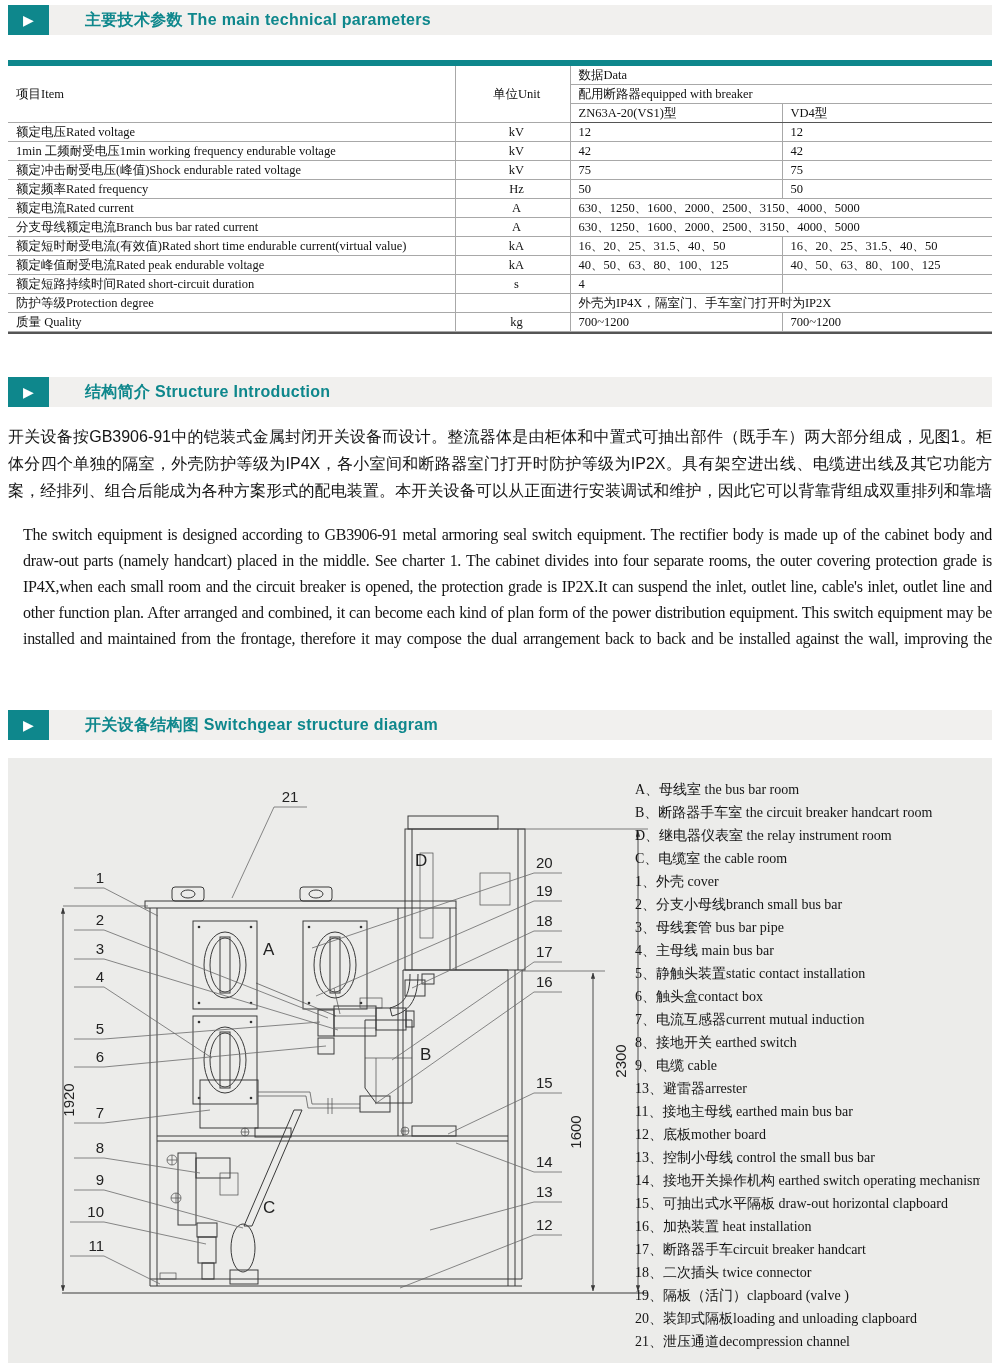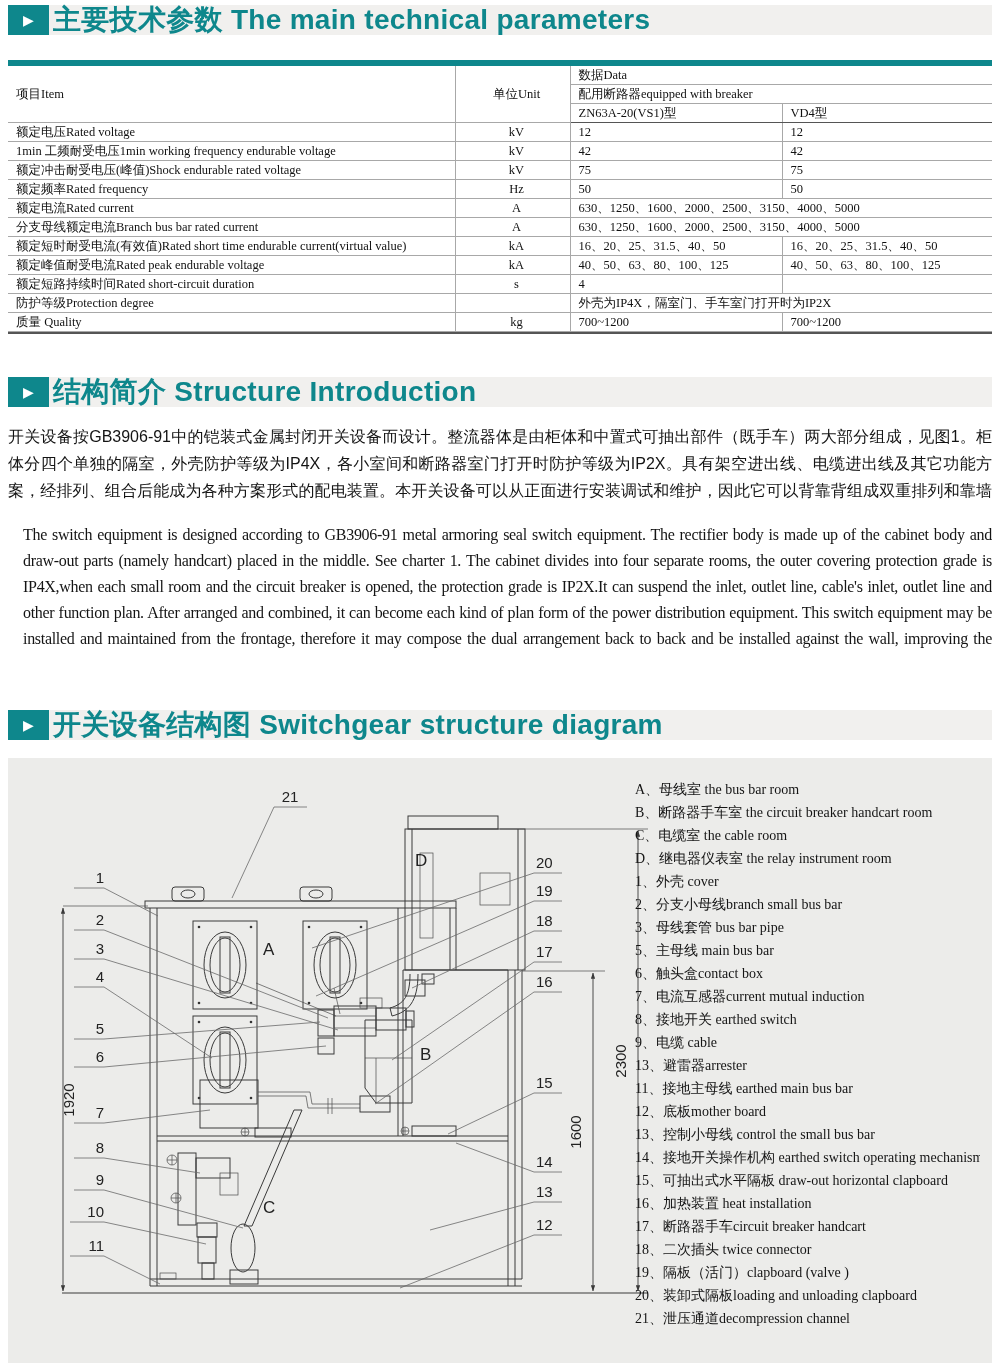--- a/index.html
+++ b/index.html
@@ -3,21 +3,21 @@
 <meta charset="utf-8">
 <style>
   html,body{margin:0;padding:0;background:#fff;}
   .page{position:relative;width:1000px;height:1363px;background:#fff;
         font-family:"Liberation Sans",sans-serif;color:#1a1a1a;overflow:hidden;}
 
   
   .sec-header{display:flex;align-items:center;height:30px;margin:0 8px;background:#F1F0EE;}
   .hdr-icon{width:41px;height:30px;background:#0E878C;color:#fff;display:flex;
             align-items:center;justify-content:center;font-size:14px;flex:0 0 41px;}
-  .hdr-title{margin-left:4px;font-size:28px;font-weight:bold;color:#0E878C;letter-spacing:.3px;}
+  .hdr-title{margin-left:36px;font-size:16px;font-weight:bold;color:#0E878C;letter-spacing:.3px;}
 
   .hdr1{margin-top:5px;}
   .hdr2{margin-top:43px;}
   .hdr3{margin-top:54px;}
 
   
   .tbl-wrap{margin:25px 8px 0 8px;border-top:6px solid #0E878C;border-bottom:2px solid #555;}
   table.params{width:100%;border-collapse:collapse;table-layout:fixed;
                font-family:"Liberation Serif",serif;font-size:12.5px;color:#111;}
   table.params td{border-bottom:1px solid #a8a8a8;padding:0 0 0 8px;height:18px;
@@ -377,26 +377,27 @@
         <text class="callout" x="476" y="439">13</text>
         <polyline class="leader" points="502,444 474,444 370,472"></polyline>
         <text class="callout" x="476" y="472">12</text>
         <polyline class="leader" points="502,477 474,477 340,530"></polyline>
       </g>
     </svg>
 
     <div class="legend">
         <div class="legend-item">A、母线室  the bus bar room</div>
         <div class="legend-item">B、断路器手车室  the circuit breaker handcart room</div>
+        <div class="legend-item">D、继电器仪表室  the relay instrument room</div>
         <div class="legend-item">C、电缆室 the cable room</div>
-        <div class="legend-item">D、继电器仪表室  the relay instrument room</div>
         <div class="legend-item">1、外壳  cover</div>
         <div class="legend-item">2、分支小母线branch small bus bar</div>
         <div class="legend-item">3、母线套管  bus bar pipe</div>
-        <div class="legend-item">5、主母线  main bus bar</div>
+        <div class="legend-item">4、主母线  main bus bar</div>
+        <div class="legend-item">5、静触头装置static contact installation</div>
         <div class="legend-item">6、触头盒contact box</div>
         <div class="legend-item">7、电流互感器current mutual induction</div>
         <div class="legend-item">8、接地开关  earthed switch</div>
         <div class="legend-item">9、电缆 cable</div>
         <div class="legend-item">13、避雷器arrester</div>
         <div class="legend-item">11、接地主母线  earthed main bus bar</div>
         <div class="legend-item">12、底板mother board</div>
         <div class="legend-item">13、控制小母线  control the small bus bar</div>
         <div class="legend-item">14、接地开关操作机构  earthed switch operating mechanism</div>
         <div class="legend-item">15、可抽出式水平隔板  draw-out horizontal clapboard</div>

